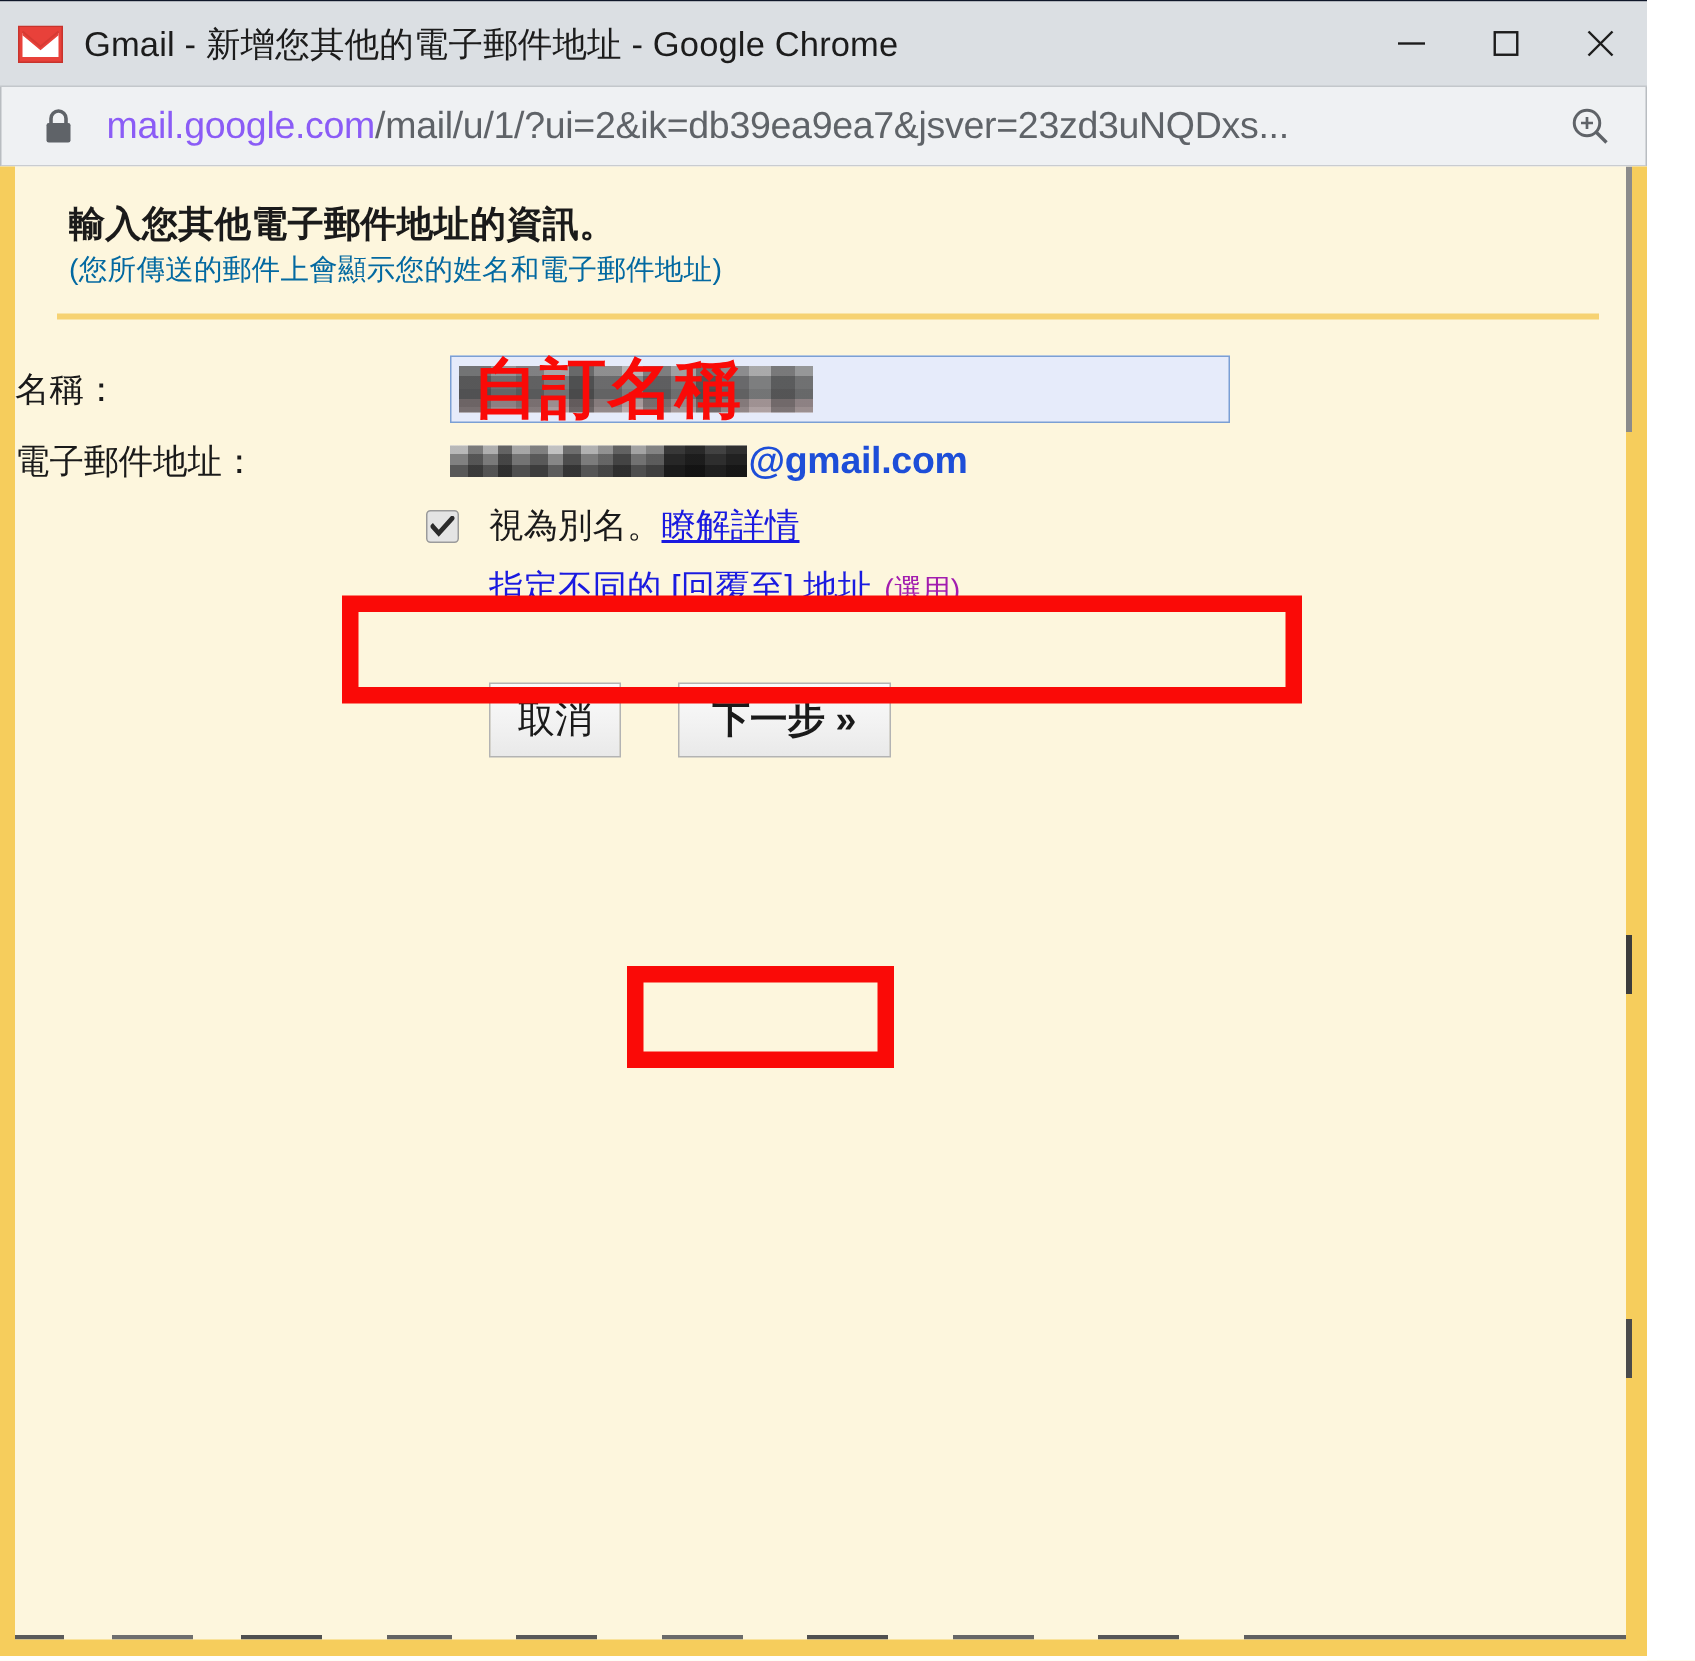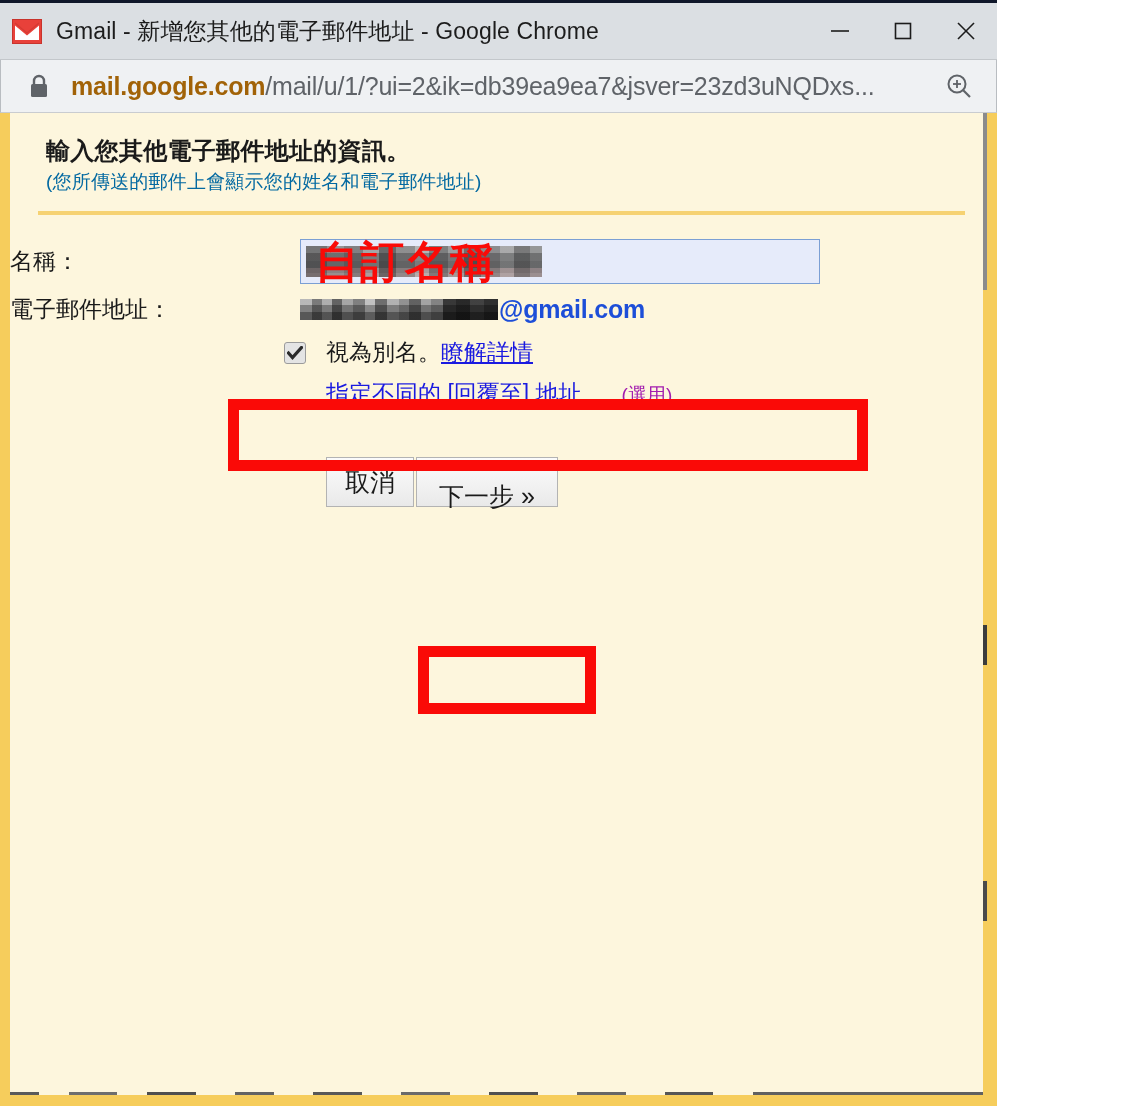--- a/index.html
+++ b/index.html
@@ -12,24 +12,24 @@
     height: 1107px;
     overflow: hidden;
     background: #ffffff;
     font-family: "Liberation Sans", "DejaVu Sans", sans-serif;
     -webkit-font-smoothing: antialiased;
   }
 
   
   .browser-window {
     position: relative;
-    width: 997px;
+    width: 1098px;
     height: 1107px;
     box-sizing: border-box;
-    border-top: 3px solid #0f172a;
+    border-top: 1px solid #0f172a;
     background: #ffffff;
   }
 
   .titlebar {
     position: relative;
     height: 57px;
     background: #dbdfe3;
     display: flex;
     align-items: center;
     box-sizing: border-box;
@@ -87,21 +87,21 @@
     align-items: center;
   }
   .url-text {
     flex: 1 1 auto;
     font-size: 25px;
     color: #5f6368;
     white-space: nowrap;
     overflow: hidden;
     letter-spacing: -0.2px;
   }
-  .url-text .host { color: #a16207; font-weight: bold; }
+  .url-text .host { color: #8b5cf6; }
   .zoom-icon {
     flex: 0 0 auto;
     margin-right: 22px;
     margin-left: 14px;
     display: flex;
     align-items: center;
   }
 
   
   .page {
@@ -310,49 +310,49 @@
   a.link {
     color: #1a1ae0;
     text-decoration: underline;
     cursor: pointer;
   }
   .replyto-row {
     display: flex;
     align-items: baseline;
     margin-left: 316px;
     margin-top: 10px;
-    gap: 32px;
   }
   .replyto-link { font-size: 23px; }
   .optional {
     font-size: 19px;
     color: #a21caf;
     margin-left: 8px;
   }
 
   .buttons-row {
     display: flex;
     align-items: center;
     margin-left: 316px;
     margin-top: 48px;
+    gap: 36px;
   }
   .btn {
     background: linear-gradient(to bottom, #fbfbfb 0%, #f2f2f2 55%, #e9e9e9 100%);
     border: 1px solid #b3b3b3;
     font-size: 25px;
     color: #1a1a1a;
     padding: 0 18px;
     height: 50px;
     line-height: 48px;
     box-sizing: border-box;
     cursor: pointer;
     white-space: nowrap;
     font-family: "Liberation Sans", "DejaVu Sans", sans-serif;
   }
-  .btn-next { margin-left: 2px; padding: 14px 22px; }
+  .btn-next { margin-left: 2px; padding: 0 22px; font-weight: bold; }
 
   .bottom-strip {
     position: absolute;
     left: 0;
     right: 0;
     bottom: 0;
     height: 6px;
     background: #fdf6dd;
     border-bottom: 3px solid #f6cd5c;
     overflow: hidden;

